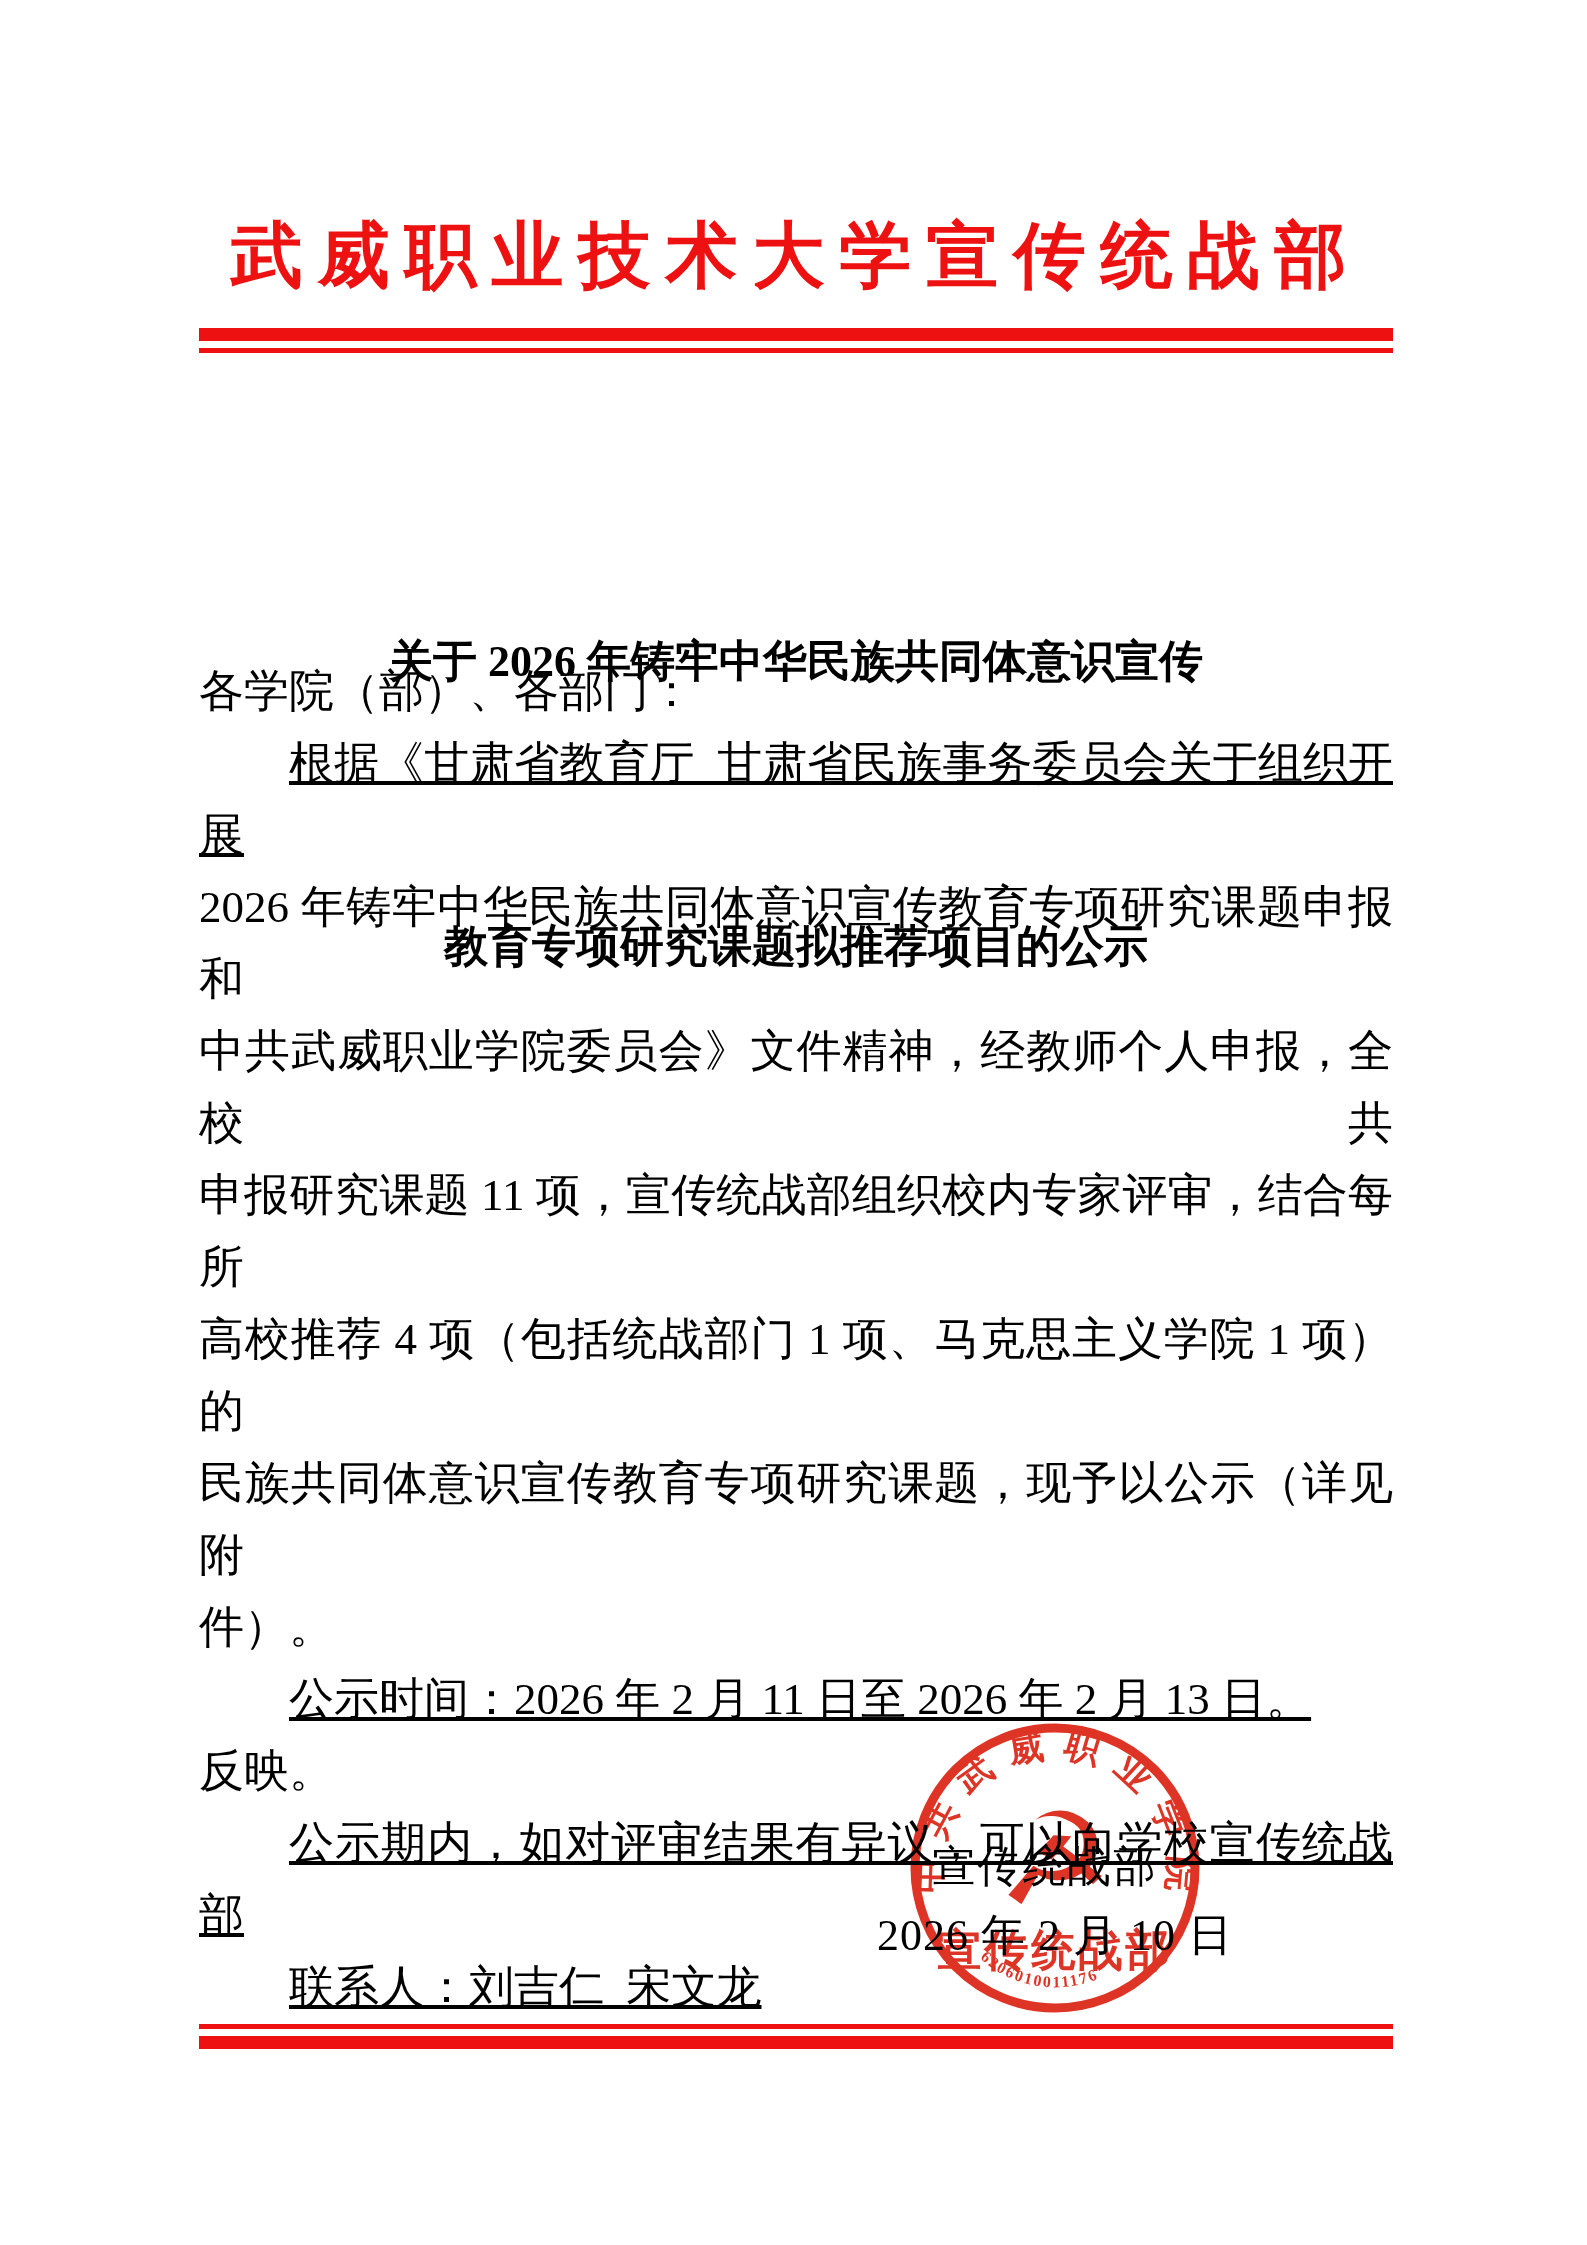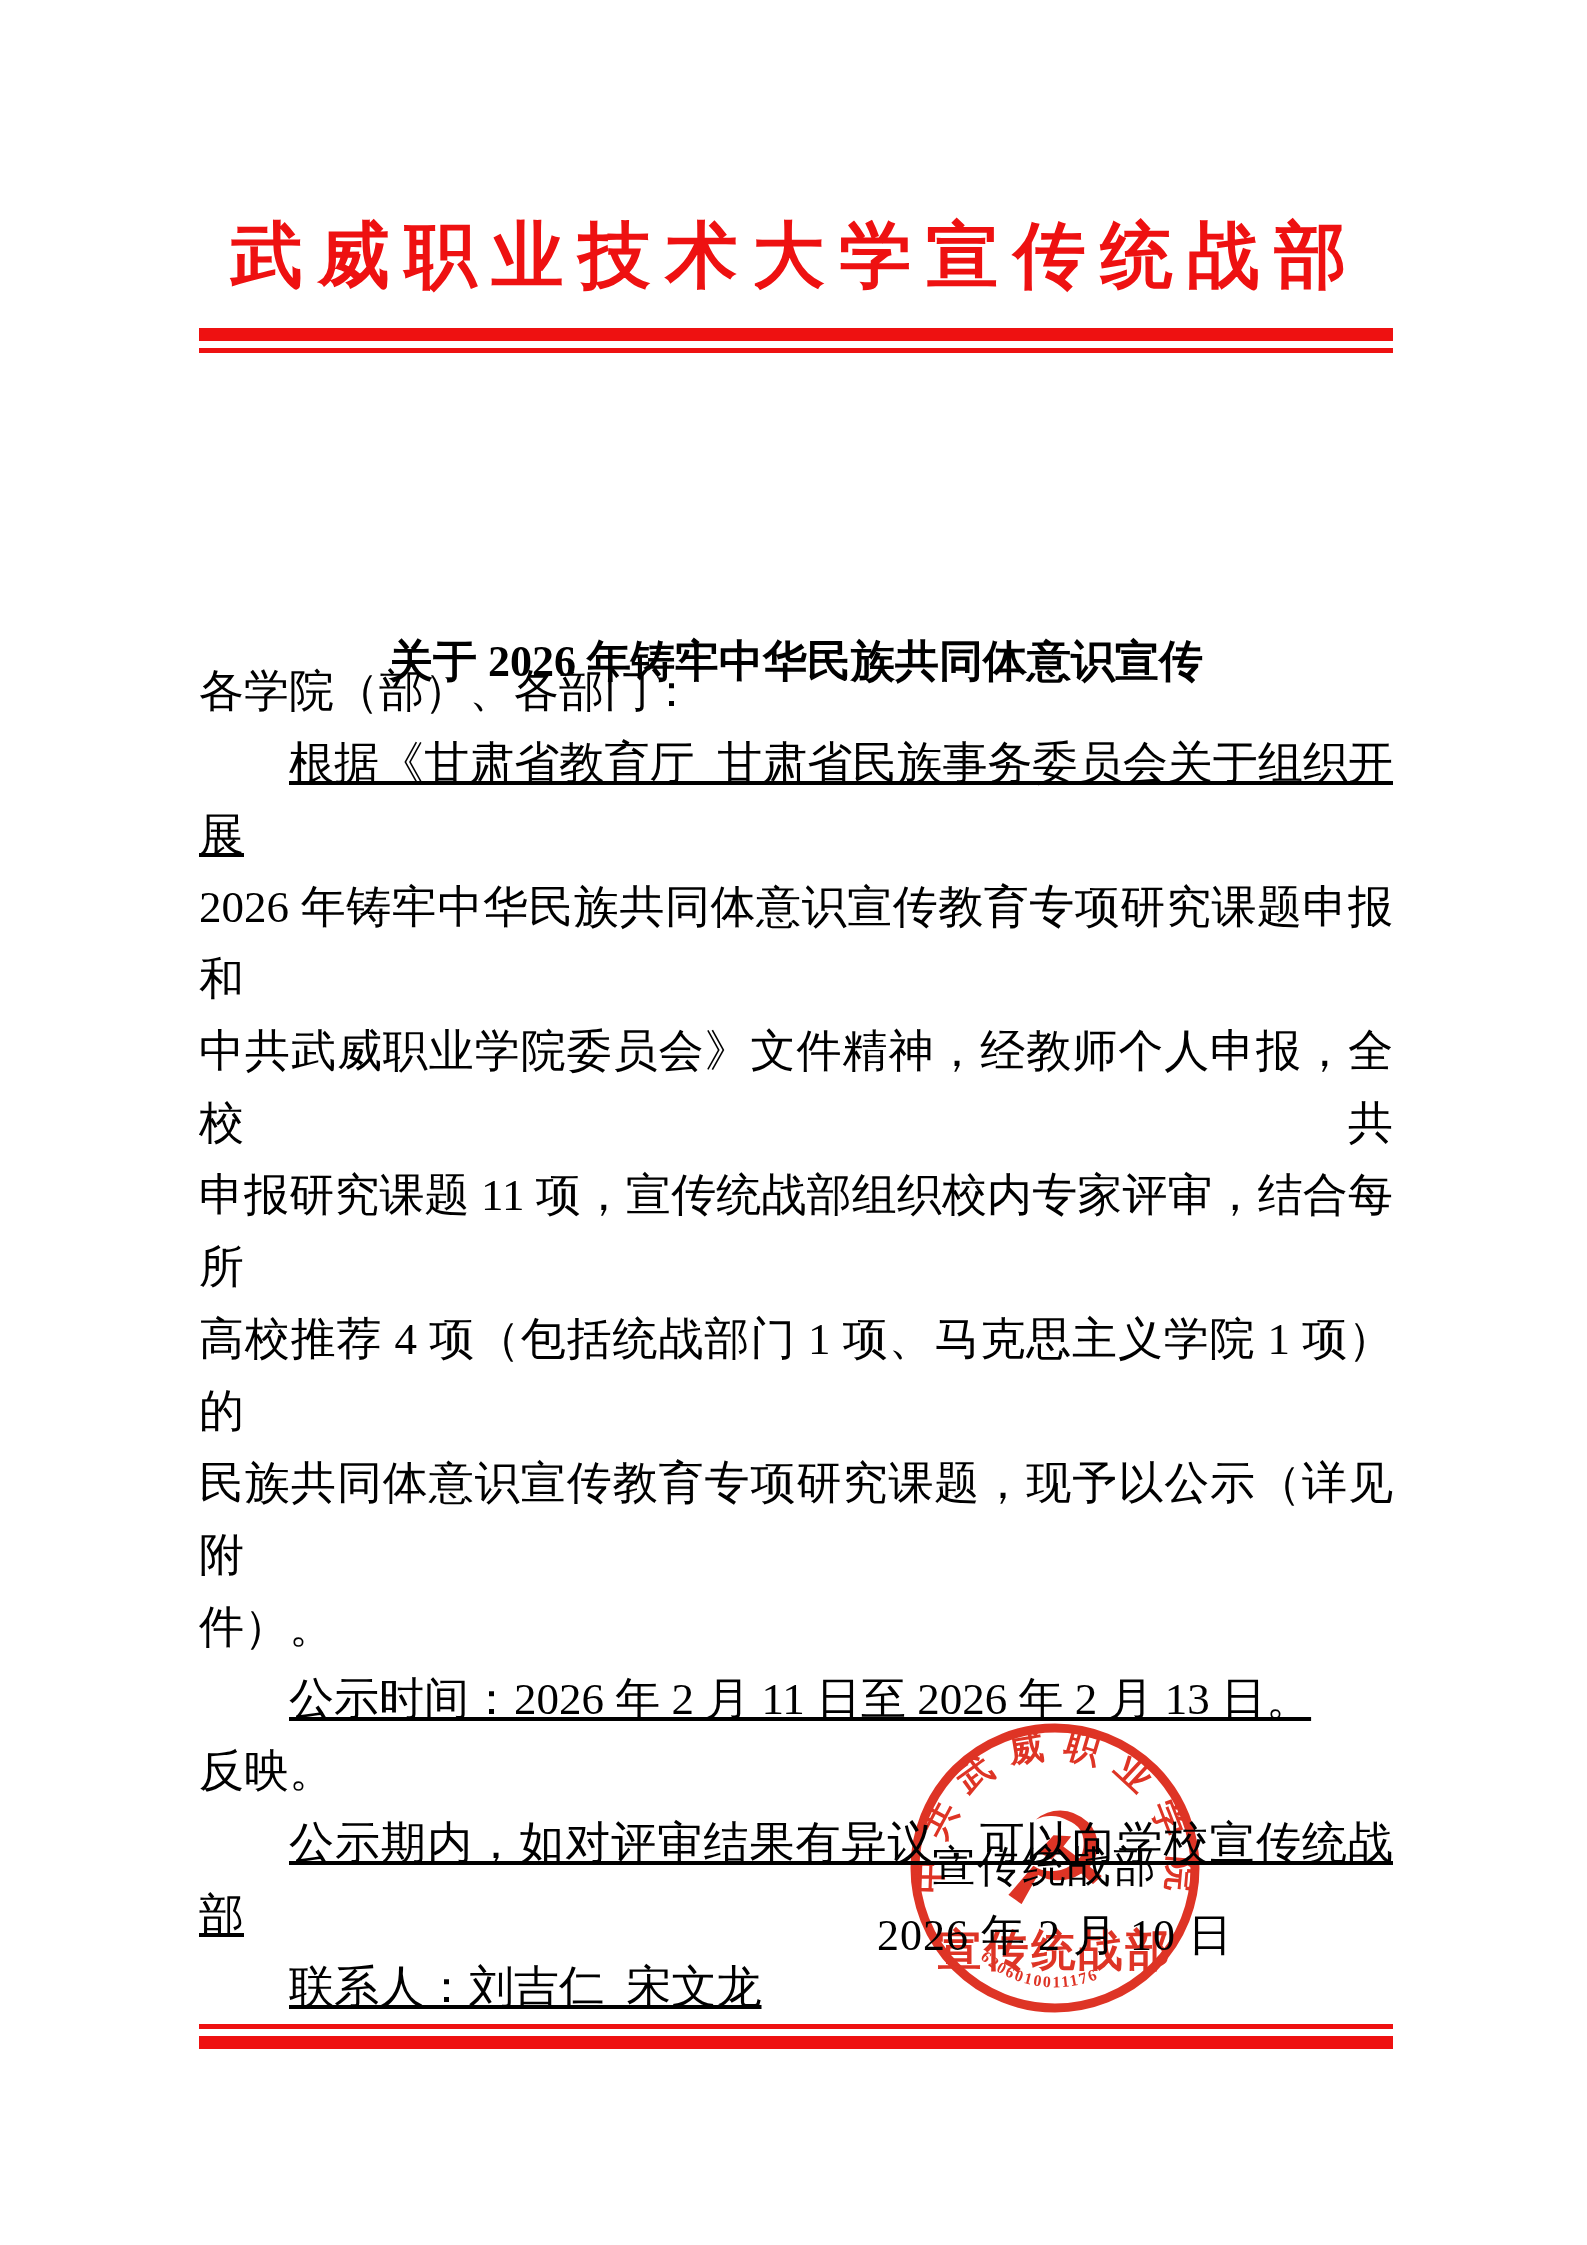--- a/index.html
+++ b/index.html
@@ -60,20 +60,21 @@
 
 <div class="page">
 
   <div class="org-name">武威职业技术大学宣传统战部</div>
 
   <div class="rule rule-top-thick"></div>
   <div class="rule rule-top-thin"></div>
 
   <div class="title">
     <div>关于 2026 年铸牢中华民族共同体意识宣传</div>
+    <div>教育专项研究课题拟推荐项目的公示</div>
   </div>
 
   <div class="body-block">
     <div class="ln">各学院（部）、各部门：</div>
     <div class="ln i j">根据《甘肃省教育厅  甘肃省民族事务委员会关于组织开展</div>
     <div class="ln j">2026 年铸牢中华民族共同体意识宣传教育专项研究课题申报和</div>
     <div class="ln j">中共武威职业学院委员会》文件精神，经教师个人申报，全校共</div>
     <div class="ln j">申报研究课题 11 项，宣传统战部组织校内专家评审，结合每所</div>
     <div class="ln j">高校推荐 4 项（包括统战部门 1 项、马克思主义学院 1 项）的</div>
     <div class="ln j">民族共同体意识宣传教育专项研究课题，现予以公示（详见附</div>

